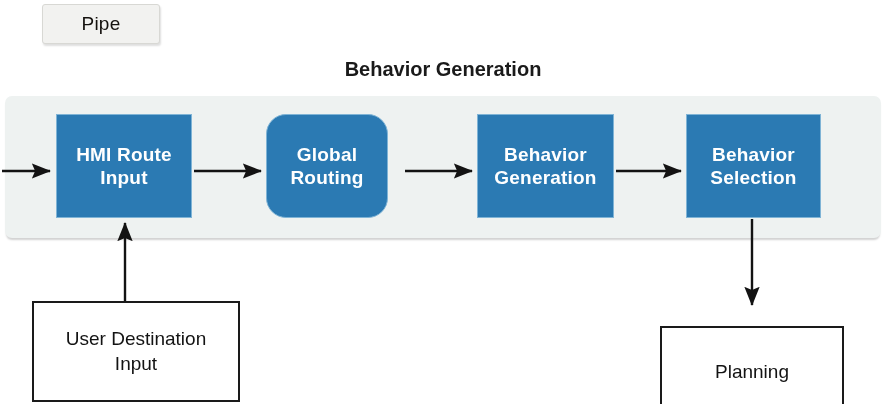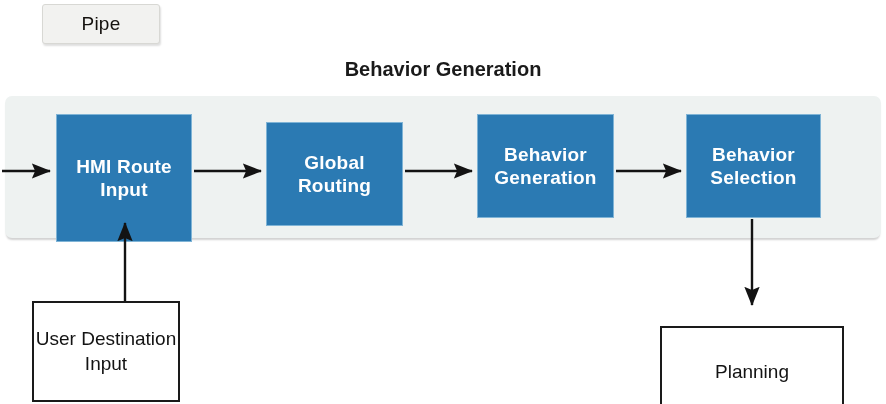--- a/index.html
+++ b/index.html
@@ -94,41 +94,41 @@
     align-items: center;
     justify-content: center;
     text-align: center;
     color: #ffffff;
     font-size: 19px;
     font-weight: bold;
     line-height: 1.22;
     letter-spacing: 0.2px;
     user-select: none;
   }
-  #box-hmi-route-input   { left: 56px;  top: 114px; width: 136px; height: 128px; }
-  #box-global-routing    { left: 266px; top: 122px; width: 137px; height: 104px; }
+  #box-hmi-route-input   { left: 56px;  top: 114px; width: 136px; height: 104px; }
+  #box-global-routing    { left: 266px; top: 114px; width: 122px; height: 104px; border-radius: 20px; }
   #box-behavior-gen      { left: 477px; top: 114px; width: 137px; height: 104px; }
   #box-behavior-sel      { left: 686px; top: 114px; width: 135px; height: 104px; }
 
   
   .plain-box {
     position: absolute;
     box-sizing: border-box;
     background: #ffffff;
     border: 2px solid #1a1a1a;
     display: flex;
     align-items: center;
     justify-content: center;
     text-align: center;
     color: #131313;
     font-size: 19px;
     line-height: 1.3;
     user-select: none;
   }
-  #box-user-destination { left: 32px;  top: 301px; width: 148px; height: 101px; }
+  #box-user-destination { left: 32px;  top: 301px; width: 208px; height: 101px; }
   #box-planning         { left: 660px; top: 326px; width: 184px; height: 92px; }
 
   
   #arrow-layer {
     position: absolute;
     left: 0;
     top: 0;
     width: 886px;
     height: 404px;
     pointer-events: none;

